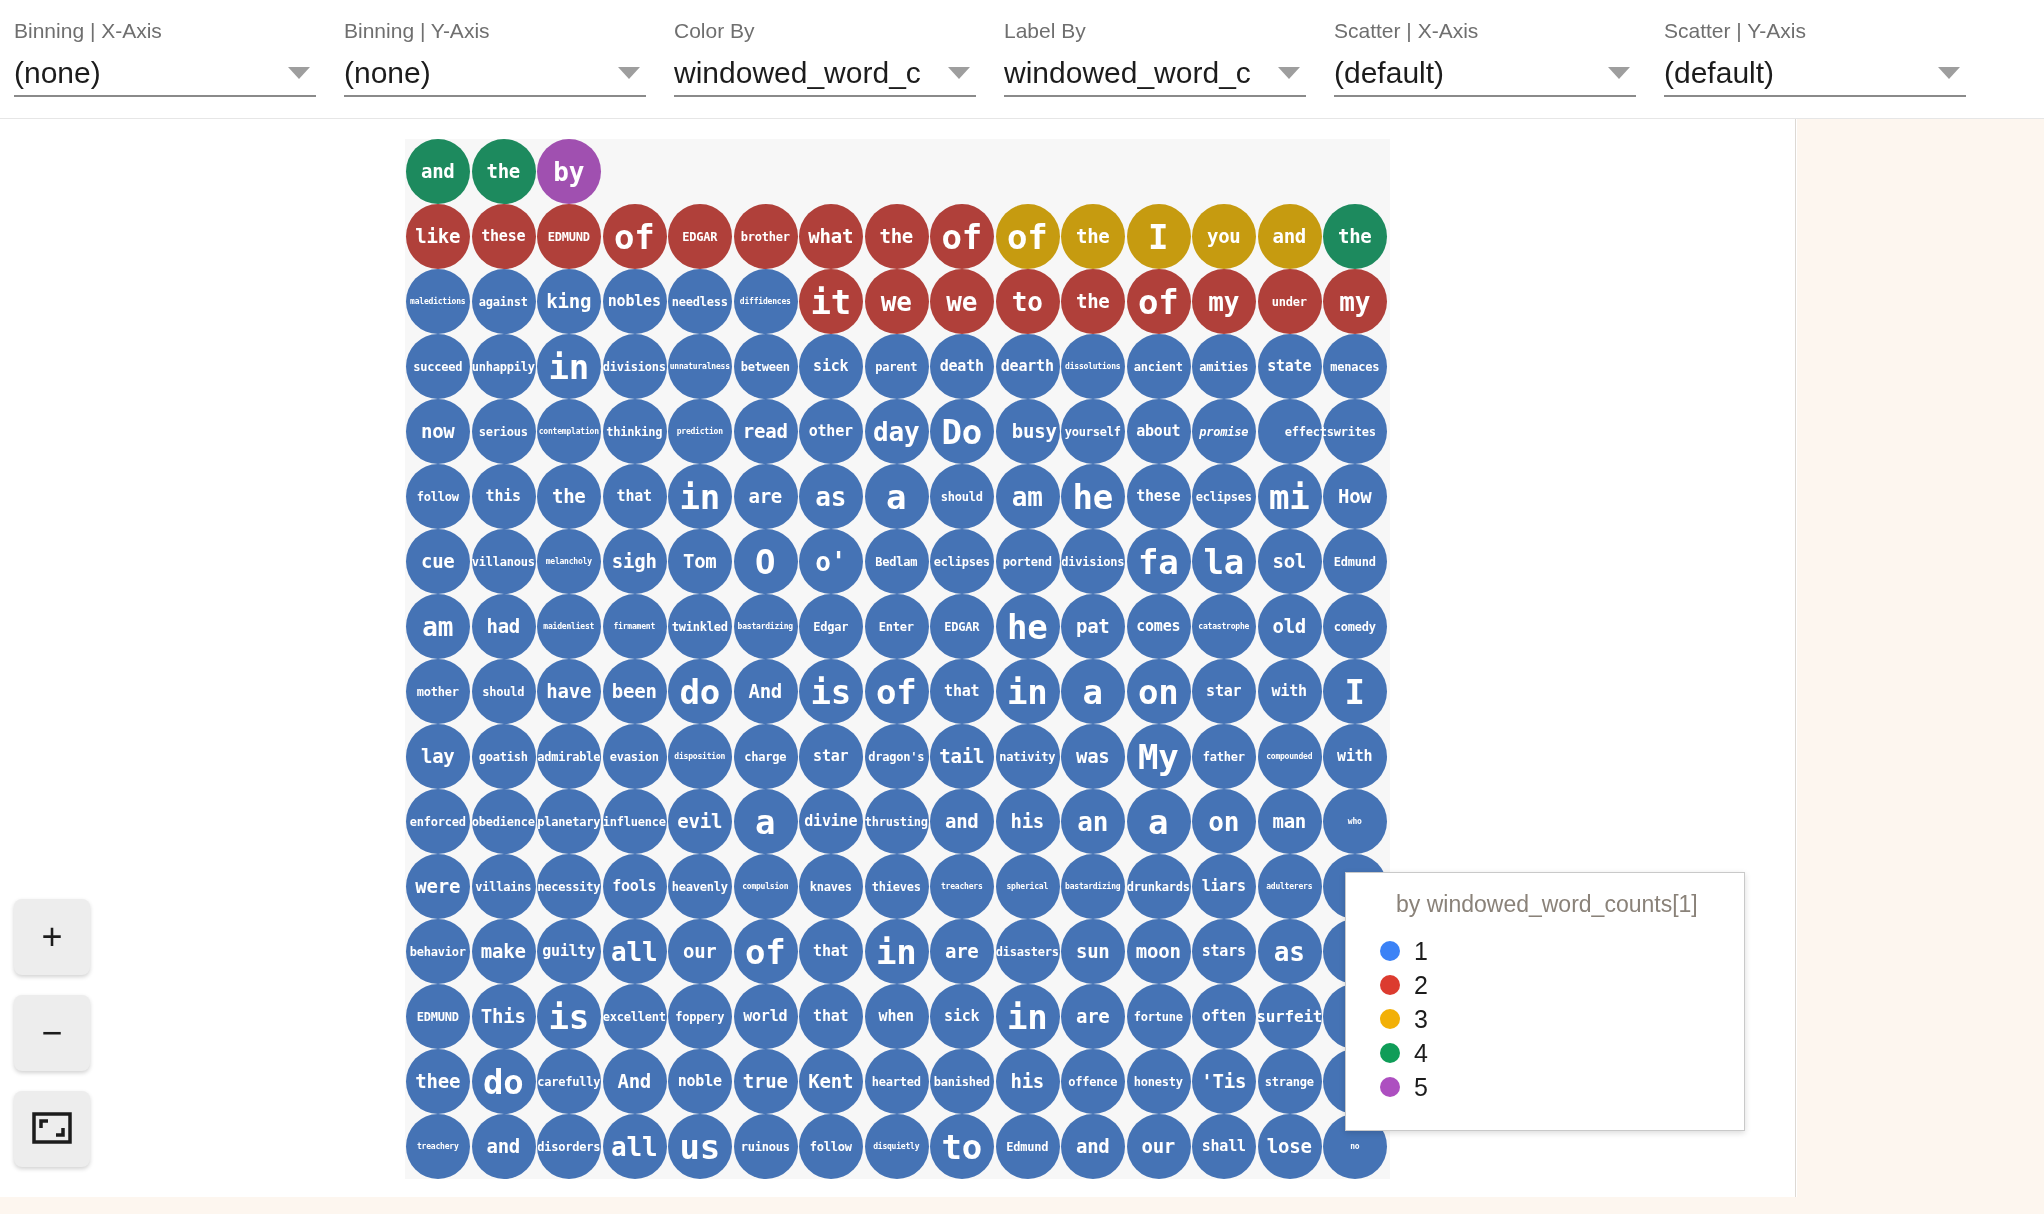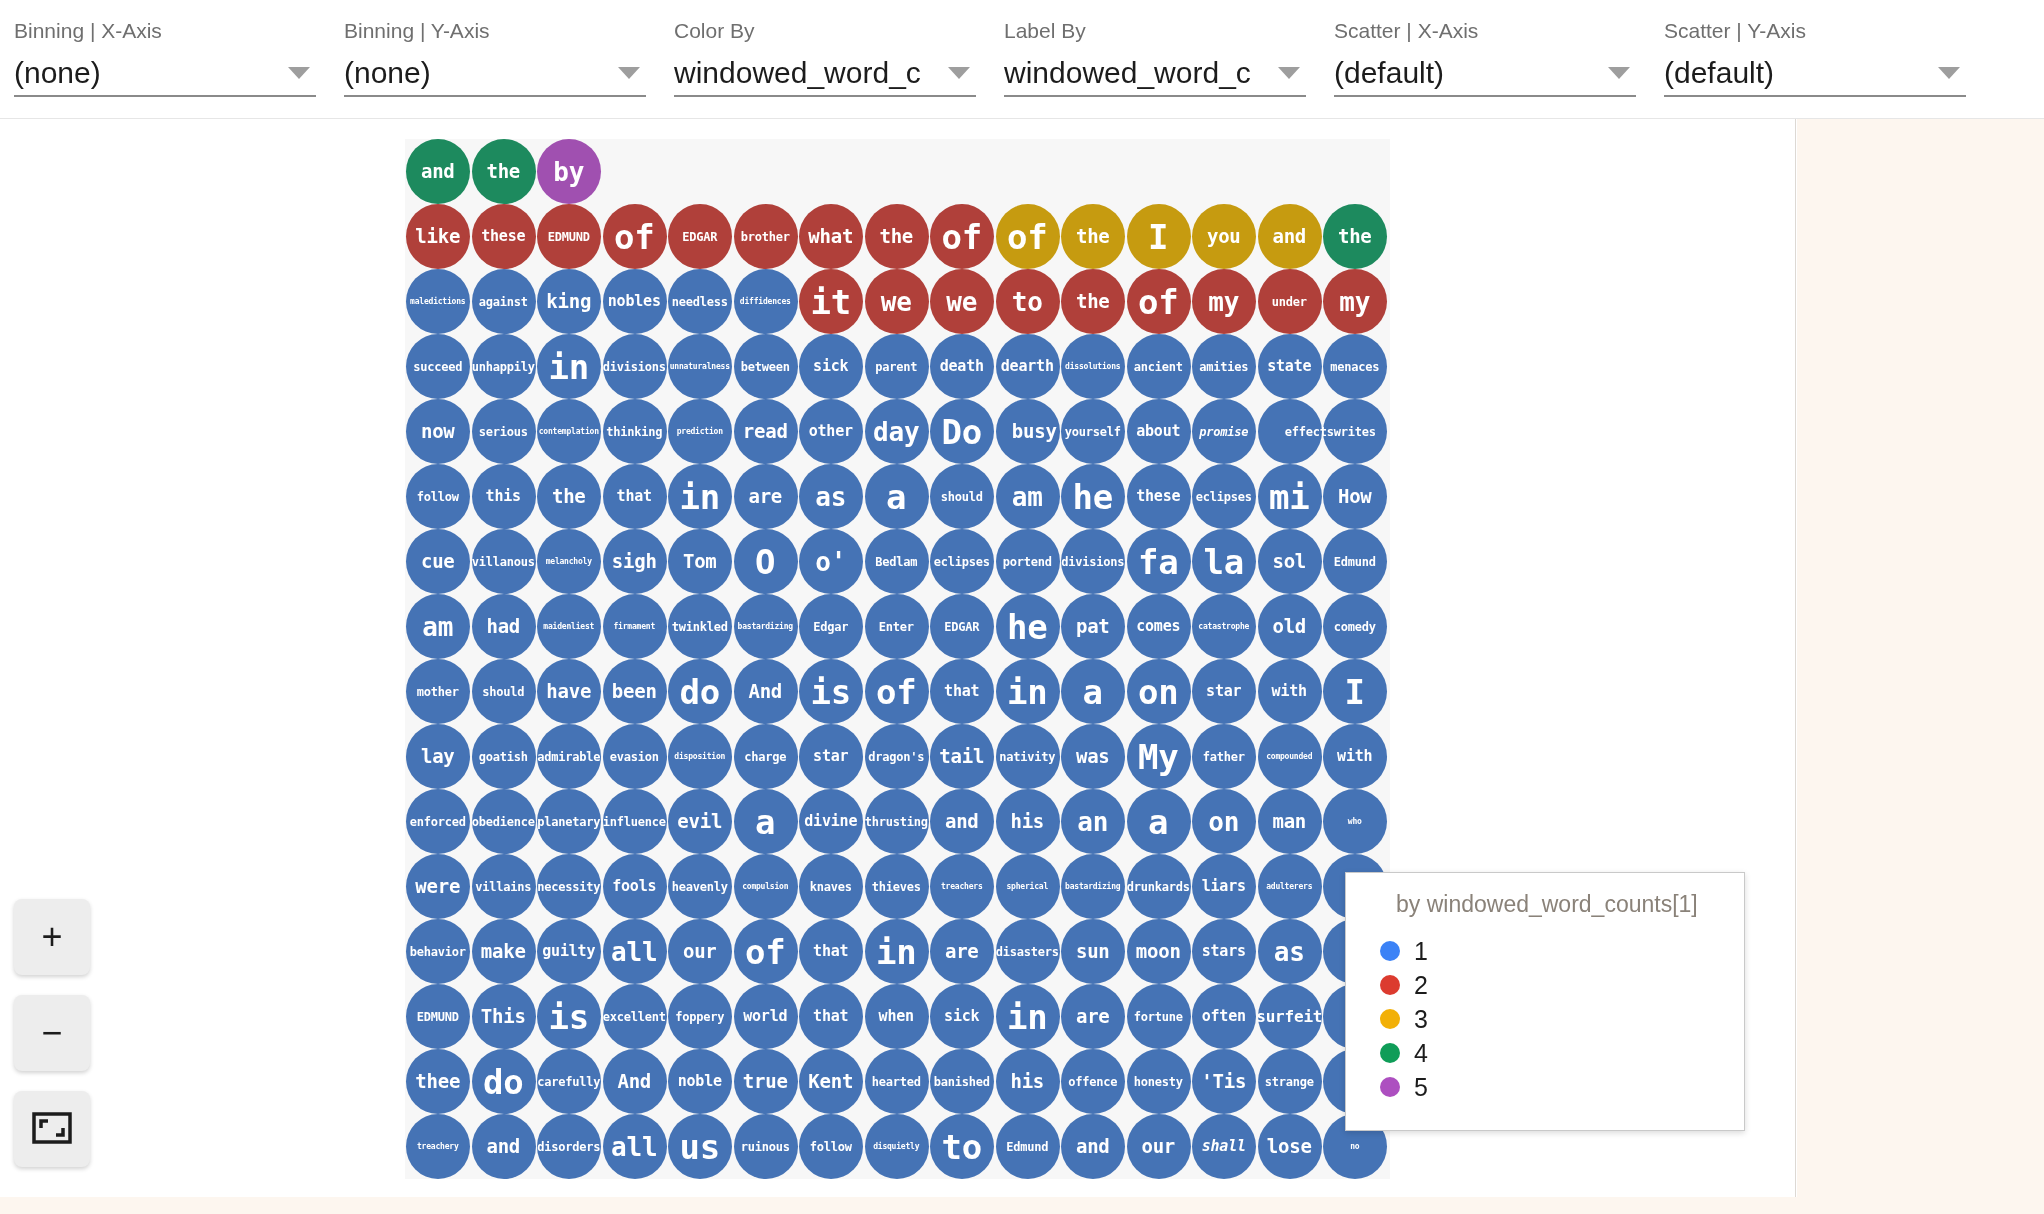--- a/index.html
+++ b/index.html
@@ -1218,21 +1218,21 @@
             <div class="bubble">
               <div class="disc c-blue"></div>
               <div class="lbl" style="font-size: 19px;">and</div>
             </div>
             <div class="bubble">
               <div class="disc c-blue"></div>
               <div class="lbl" style="font-size: 19px;">our</div>
             </div>
             <div class="bubble">
               <div class="disc c-blue"></div>
-              <div class="lbl" style="font-size: 15px; font-style: italic;">shall</div>
+              <div class="lbl" style="font-size: 15px;">shall</div>
             </div>
             <div class="bubble">
               <div class="disc c-blue"></div>
               <div class="lbl" style="font-size: 19px;">lose</div>
             </div>
             <div class="bubble">
               <div class="disc c-blue"></div>
               <div class="lbl" style="font-size: 8px;">no</div>
             </div>
           </div>

